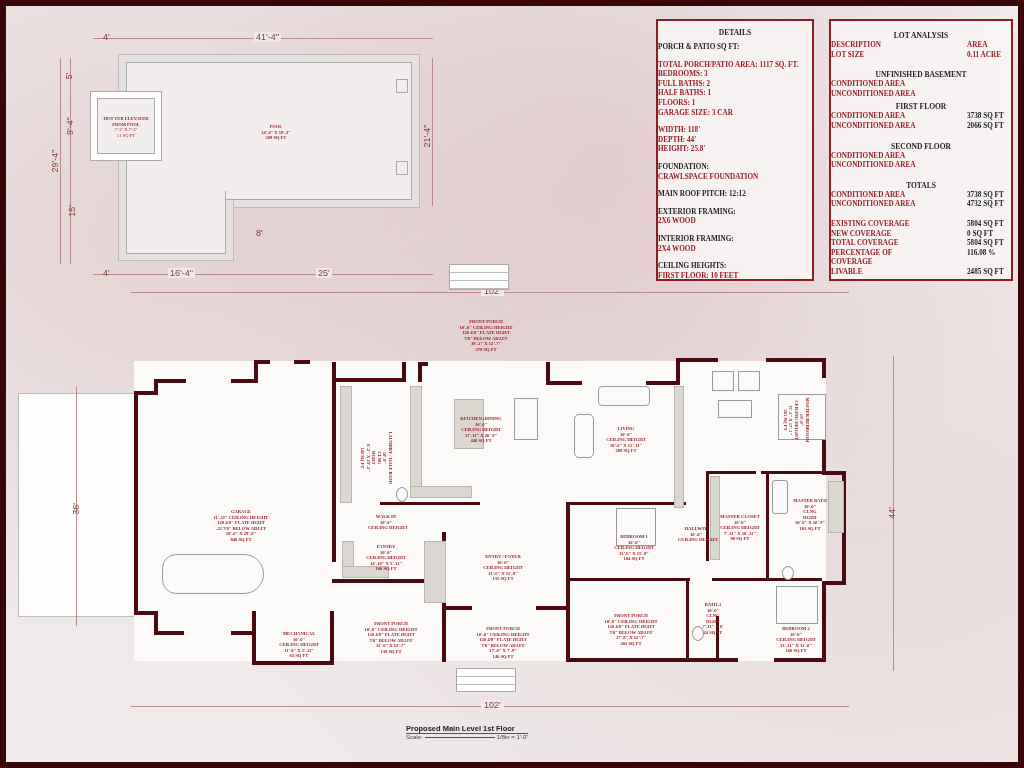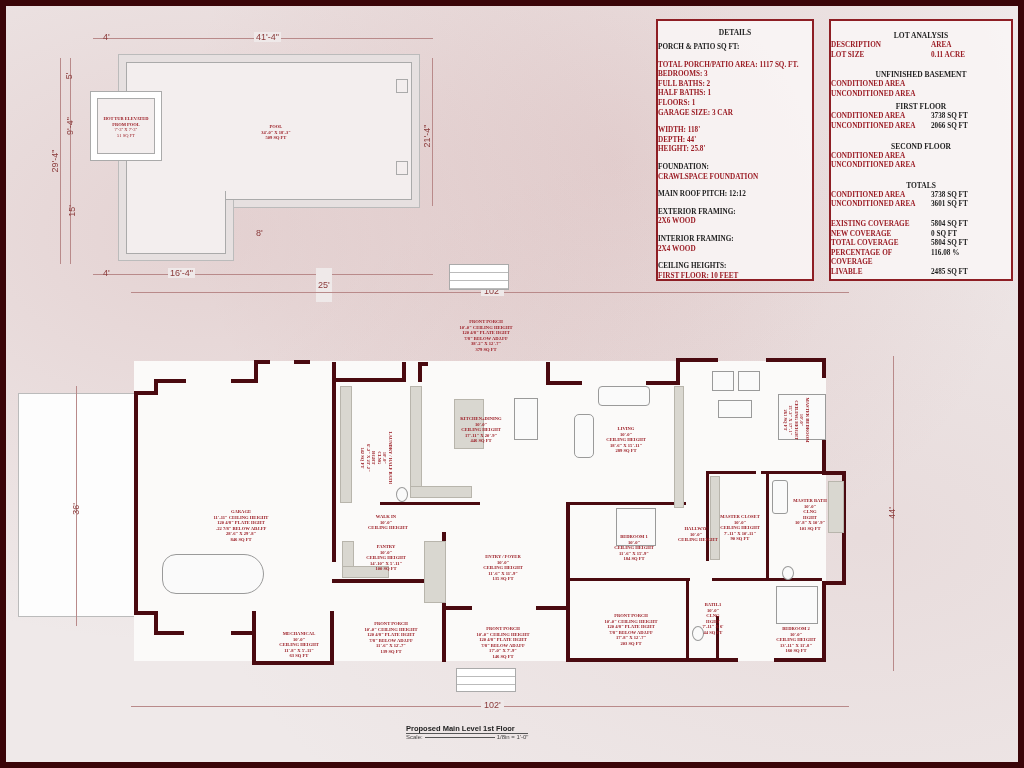--- a/index.html
+++ b/index.html
@@ -16,21 +16,21 @@
   .dimline-v{position:absolute;width:0;border-left:1px solid #b98a8a;}
   .vtext{transform:rotate(-90deg);transform-origin:center;white-space:nowrap;}
 
   
   .panel{position:absolute;border:2px solid #8e1e24;background:rgba(248,244,244,0.92);padding:4px 0;box-sizing:border-box;}
   .panel .ttl{text-align:center;font-weight:bold;font-size:7.5px;color:#222;margin:3px 0 4px;}
   .panel .row{font-size:7.2px;font-weight:bold;line-height:9.6px;}
   .red{color:#9b1c24;}
   .dark{color:#222;}
   .gap{height:8px;}
-  .kv{display:flex;font-size:7.2px;font-weight:bold;line-height:9.6px;color:#9b1c24;}
+  .kv{display:flex;font-size:7.2px;font-weight:bold;line-height:9.6px;color:#9b1c24;gap:36px;}
   .kv .k{width:100px;}
   .kv .v{color:#222;}
 
   
   .pool-outer{position:absolute;background:#e6e0e0;border:1px solid #bbb;}
   .pool-inner{position:absolute;background:#f3eeee;border:1px solid #aaa;}
   .lbl{position:absolute;color:#9b1c24;font-weight:bold;text-align:center;font-size:4.5px;line-height:5.5px;}
 
   
   .plan-bg{position:absolute;background:#fbfaf9;}
@@ -46,21 +46,21 @@
 <div class="sheet">
 
   <div class="abs" style="left:0;top:0;width:450px;height:280px;">
 
     <div class="dimline-h" style="left:87px;top:32px;width:340px;"></div>
     <span class="dim" style="left:97px;top:26px;">4'</span>
     <span class="dim" style="left:248px;top:26px;background:#efe9e9;padding:0 2px;">41'-4"</span>
     <div class="dimline-h" style="left:87px;top:268px;width:340px;"></div>
     <span class="dim" style="left:97px;top:262px;">4'</span>
     <span class="dim" style="left:162px;top:262px;background:#efe9e9;padding:0 2px;">16'-4"</span>
-    <span class="dim" style="left:310px;top:262px;background:#efe9e9;padding:12px 2px;">25'</span>
+    <span class="dim" style="left:310px;top:262px;background:#efe9e9;padding:0 2px;">25'</span>
     <div class="dimline-v" style="left:54px;top:52px;height:206px;"></div>
     <div class="dimline-v" style="left:64px;top:52px;height:206px;"></div>
     <span class="dim vtext" style="left:38px;top:150px;">29'-4"</span>
     <span class="dim vtext" style="left:60px;top:65px;">5'</span>
     <span class="dim vtext" style="left:55px;top:115px;">9'-4"</span>
     <span class="dim vtext" style="left:60px;top:200px;">15'</span>
     <div class="dimline-v" style="left:426px;top:52px;height:148px;"></div>
     <span class="dim vtext" style="left:410px;top:125px;">21'-4"</span>
     <span class="dim" style="left:250px;top:222px;">8'</span>
 
@@ -158,21 +158,21 @@
         <span class="v"></span>
       </div>
 
     <div class="ttl" style="margin-top:10px;margin-bottom:1px;">TOTALS</div>
     <div class="kv">
         <span class="k">CONDITIONED AREA</span>
         <span class="v">3738 SQ FT</span>
       </div>
     <div class="kv">
         <span class="k">UNCONDITIONED AREA</span>
-        <span class="v">3601 SQ FT</span>
+        <span class="v">4732 SQ FT</span>
       </div>
 
     <div style="height:10px;"></div>
     <div class="kv">
         <span class="k">EXISTING COVERAGE</span>
         <span class="v">5804 SQ FT</span>
       </div>
     <div class="kv">
         <span class="k">NEW COVERAGE</span>
         <span class="v">0 SQ FT</span>

